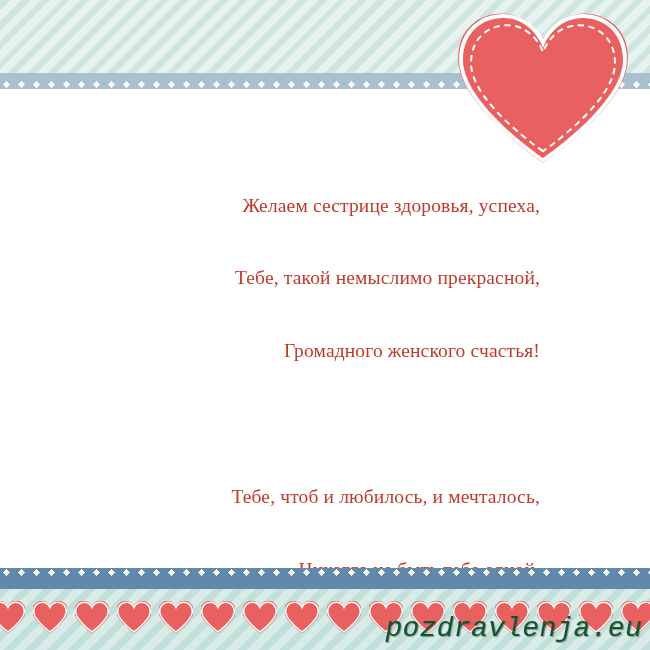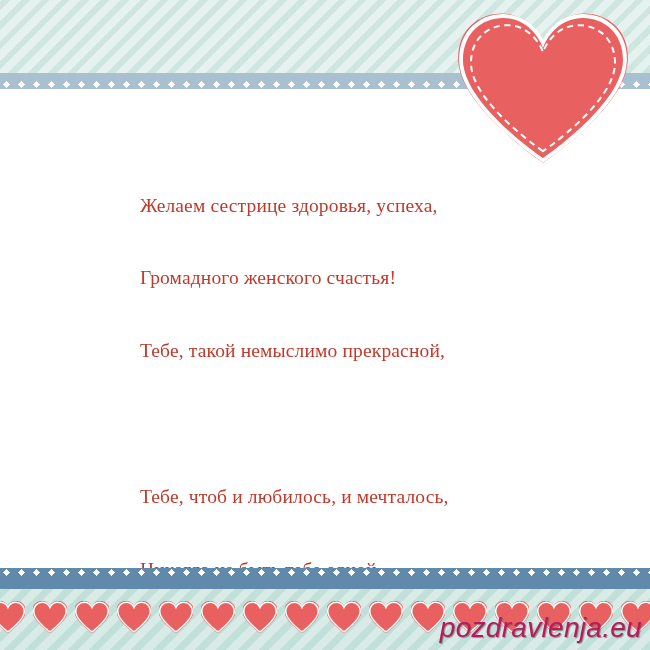--- a/index.html
+++ b/index.html
@@ -159,35 +159,36 @@
     color: #c0392b;
     font-family: "Liberation Serif", serif;
     font-size: 19.5px;
     line-height: 24.3px;
     letter-spacing: 0.15px;
     white-space: pre;
   }
   .poem-line {
     display: block;
     height: 24.3px;
+    text-align: right;
   }
   .stanza-gap {
     display: block;
     height: 24.3px;
   }
 
   
   #watermark {
     position: absolute;
     right: 8px;
     bottom: 6px;
-    font-family: Liberation Sans, sans-serif;
+    font-family: Liberation Mono, monospace;
     font-style: italic;
     font-size: 28px;
-    color: #be185d;
+    color: #14532d;
     text-shadow: 1px 1px 1px rgba(80,80,80,0.55);
     letter-spacing: 0.3px;
     white-space: nowrap;
     margin-left: 20px;
   }
 </style>
 </head>
 <body>
 
 <div id="card">
@@ -215,22 +216,22 @@
       <use href="#hpath" fill="none" stroke="#ffffff" stroke-width="7" transform="translate(88,82) scale(1.005) translate(-88,-82)"></use>
 
       <use href="#hpath" fill="#e8605f"></use>
 
       <use href="#hpath" fill="none" stroke="#ffffff" stroke-width="2.2" stroke-dasharray="7 5" transform="translate(88,82) scale(0.9) translate(-88,-82)"></use>
     </svg>
   </div>
 
   <div id="poem">
     <span class="poem-line">Желаем сестрице здоровья, успеха,</span>
+    <span class="poem-line">Тебе, такой немыслимо прекрасной,</span>
     <span class="poem-line">Громадного женского счастья!</span>
-    <span class="poem-line">Тебе, такой немыслимо прекрасной,</span>
     <span class="stanza-gap"></span>
     <span class="poem-line">Тебе, чтоб и любилось, и мечталось,</span>
     <span class="poem-line">Никогда не быть тебе одной,</span>
     
     
   </div>
 
   <div id="bottom-banner">
     <div id="bottom-blue-bar"></div>
     <div id="bottom-zigzag"></div>

